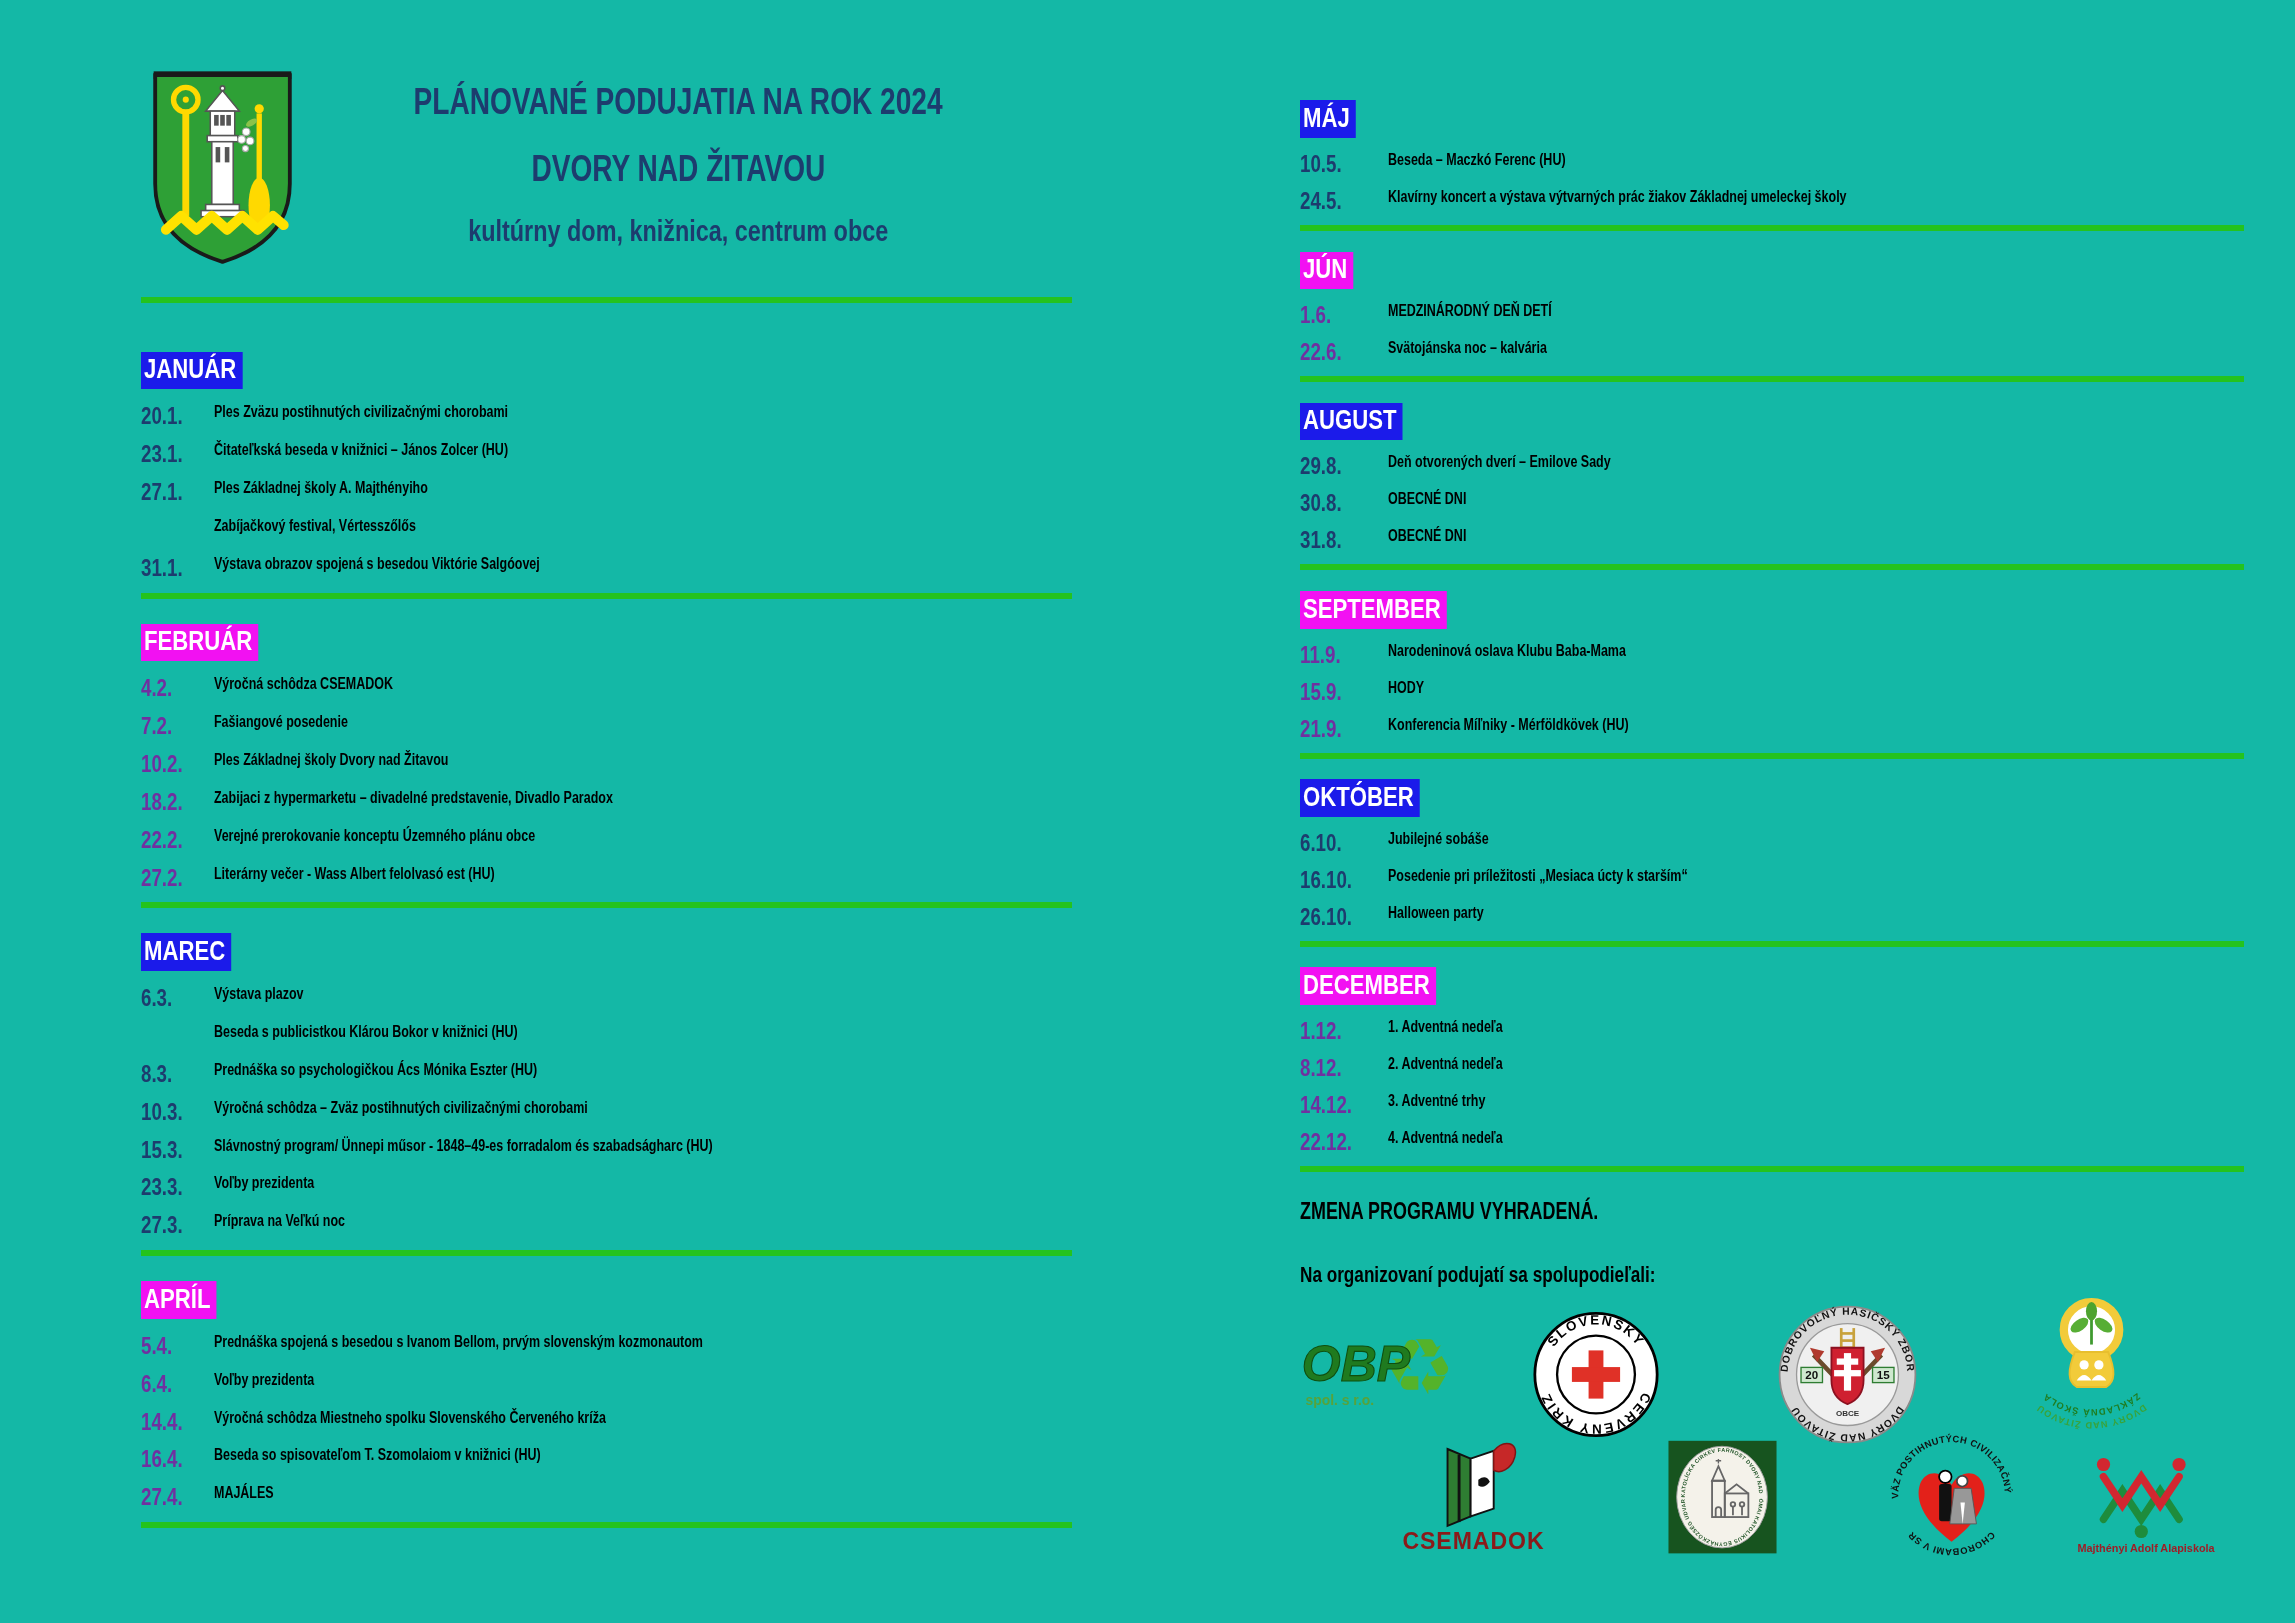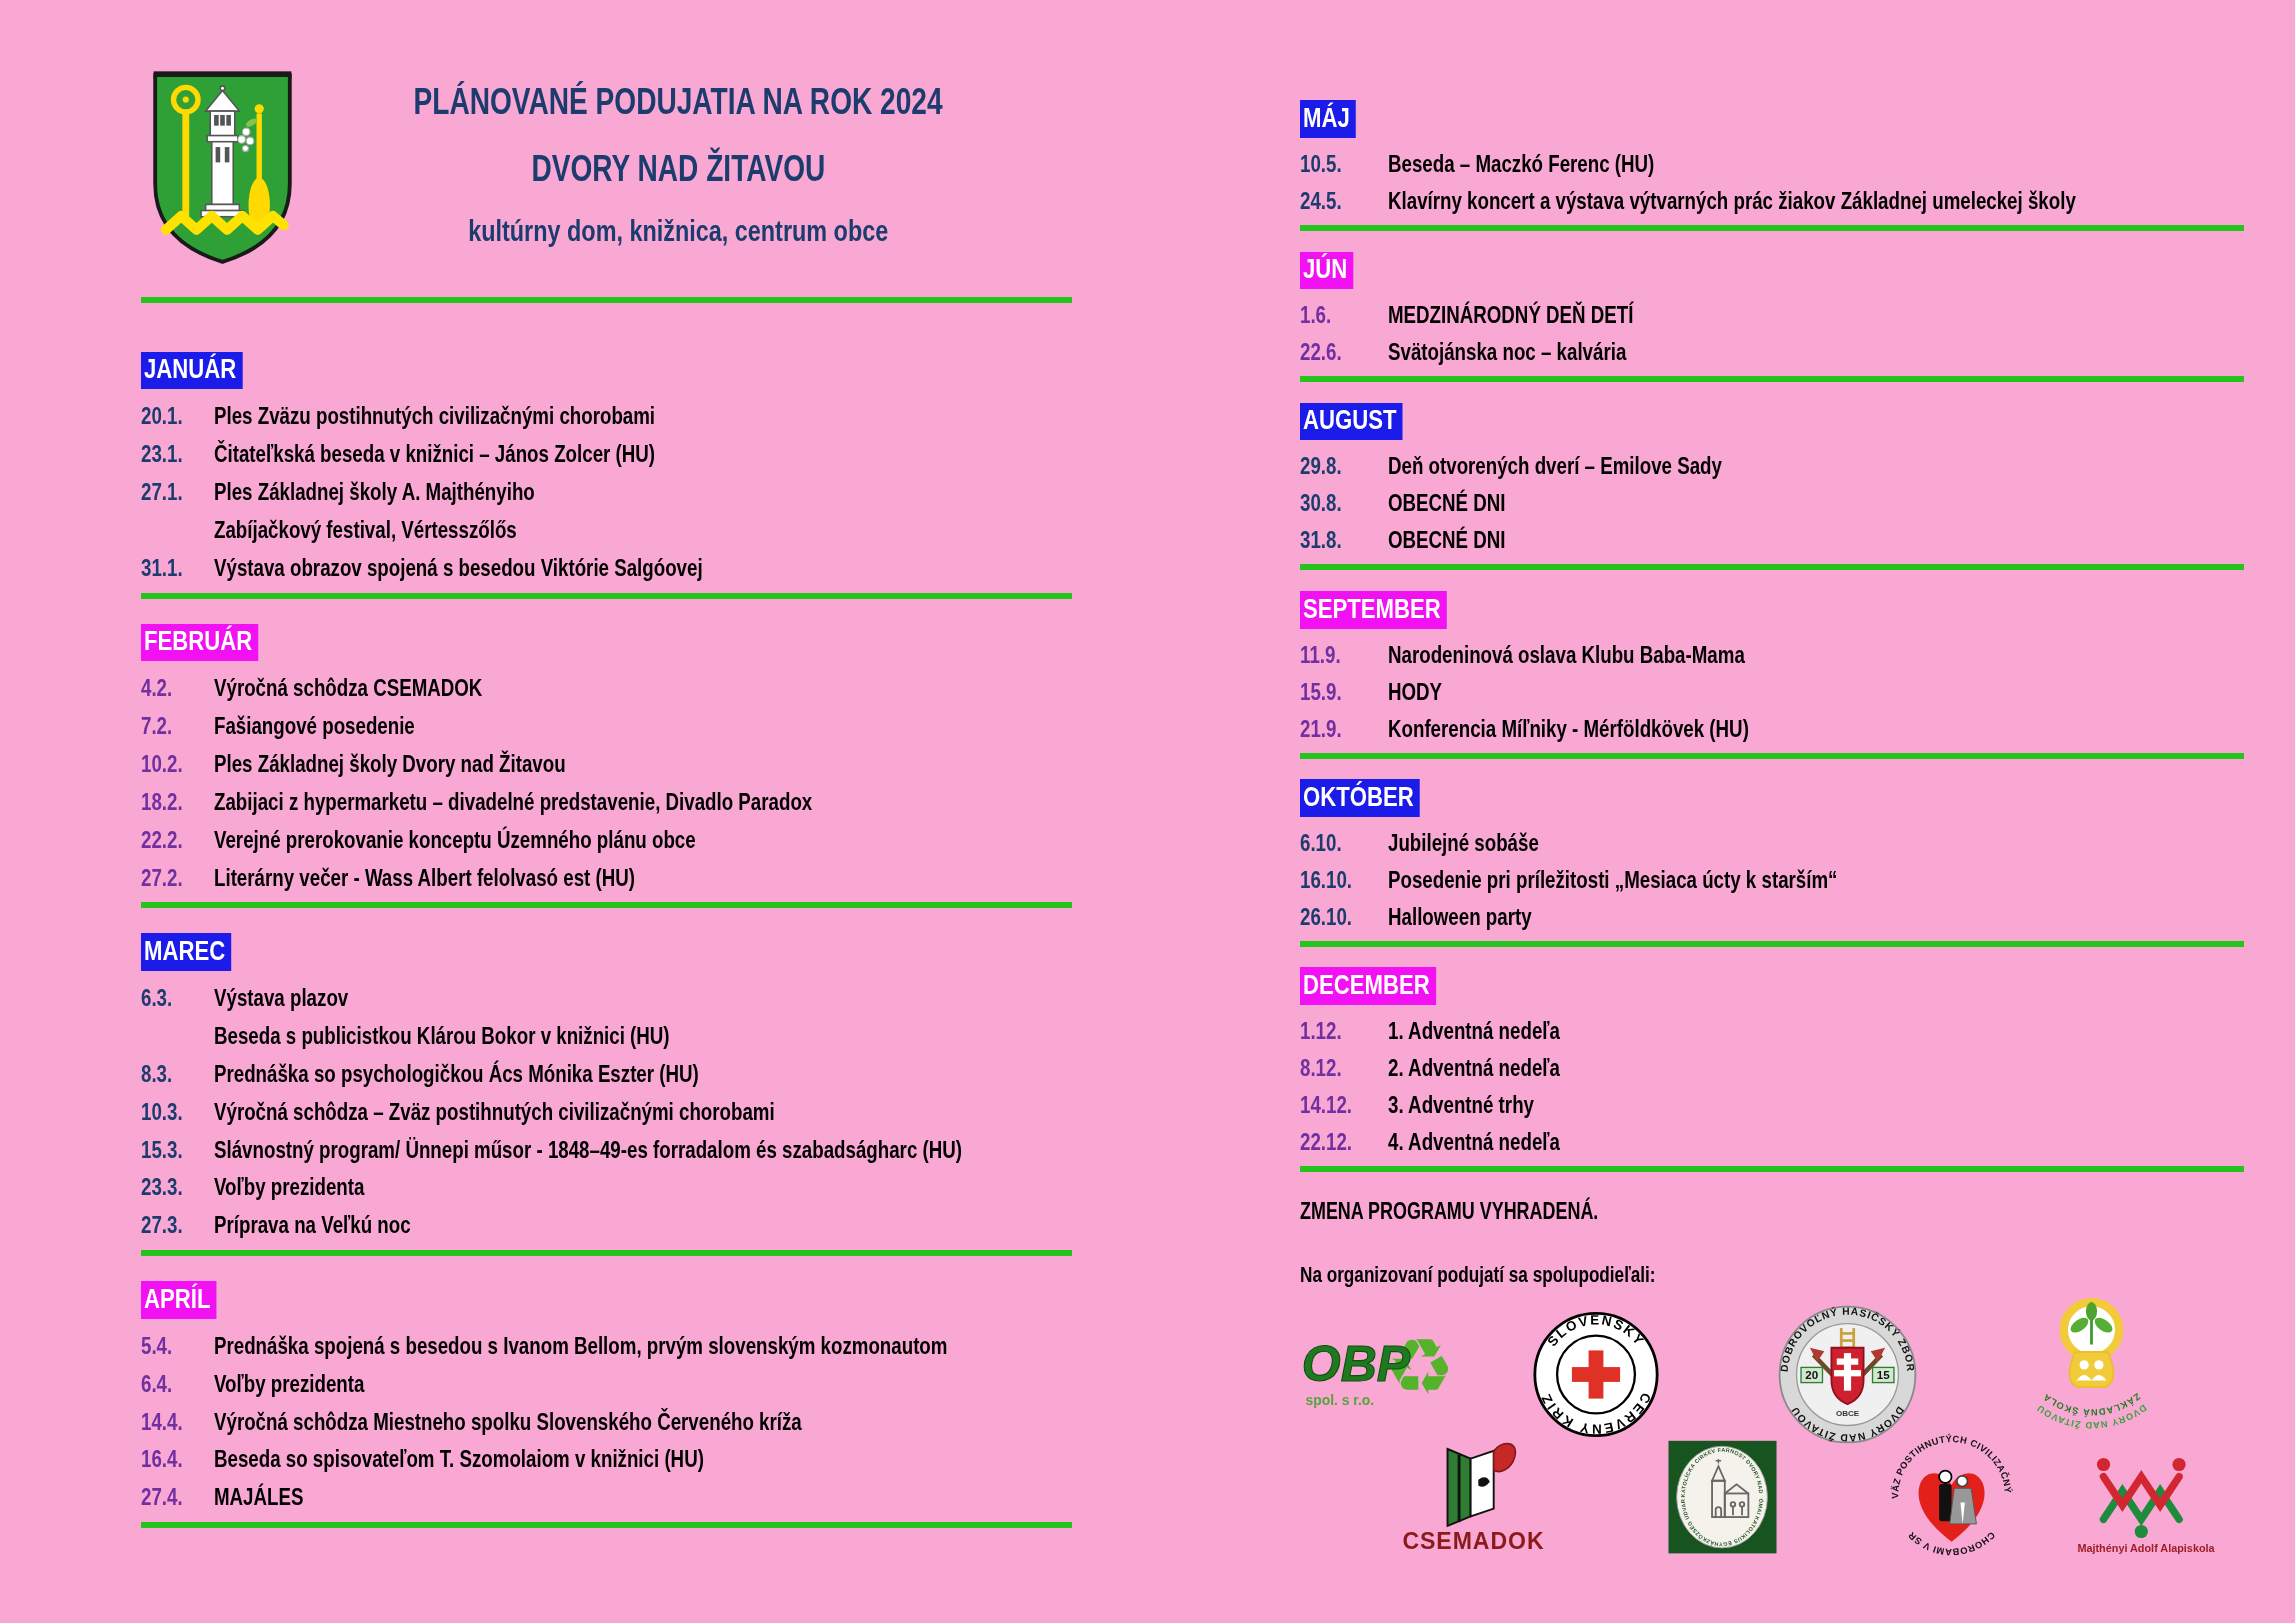--- a/index.html
+++ b/index.html
@@ -1,16 +1,16 @@
 <!DOCTYPE html>
 <html style="font-size:7.4px"><head>
 <meta charset="utf-8">
 <style>
   html,body { margin:0; padding:0; background:#ffffff; }
-  .page { position:relative; width:2295px; height:1623px; background:#f9a8d4;
+  .page { position:relative; width:2295px; height:1623px; background:#14b8a6;
           font-family:"Liberation Sans", sans-serif; overflow:hidden; }
 
   
   .cond { display:inline-block; transform:scaleX(0.78); transform-origin:0 50%; white-space:nowrap; }
   .cond-c { display:inline-block; transform:scaleX(0.78); transform-origin:50% 50%; white-space:nowrap; }
 
   
   .hdr { position:absolute; left:141px; top:69px; width:931px; height:259px; }
   .coat { position:absolute; left:4.6px; top:0; width:153px; height:199px; }
   .titles { position:absolute; left:143px; right:0; top:0; text-align:center; color:#1d3c6e; }
@@ -32,21 +32,21 @@
   .month:first-child .month-label { margin-top:6.5px; }
   .col-right .month-label { margin:20.4px 0 13px; }
   .col-right .month:first-child .month-label { margin-top:7.4px; }
 
   .row { display:flex; align-items:flex-start; line-height:1.12; margin-bottom:11px; font-weight:bold; }
   .col-right .row { margin-bottom:10.2px; }
   .date { flex:0 0 73px; font-size:24px; }
   .col-right .date { flex-basis:88px; }
   .theme-blue .date    { color:#1d3c6e; }
   .theme-magenta .date { color:#7030a0; }
-  .txt { font-size:24px; color:#000; }
+  .txt { font-size:16px; color:#000; }
 
   .hline { height:6px; background:#24c31e; margin-top:7.4px; }
 
   
   .footer-note    { margin-top:26px; font-size:23px; font-weight:bold; color:#000; }
   .footer-credits { margin-top:37px; font-size:22px; font-weight:bold; color:#000; }
   .logo-grid { position:relative; margin-top:16.7px; height:264px; }
   .logo { position:absolute; }
   svg { overflow:visible; }
   svg text { font-family:"Liberation Sans", sans-serif; }

